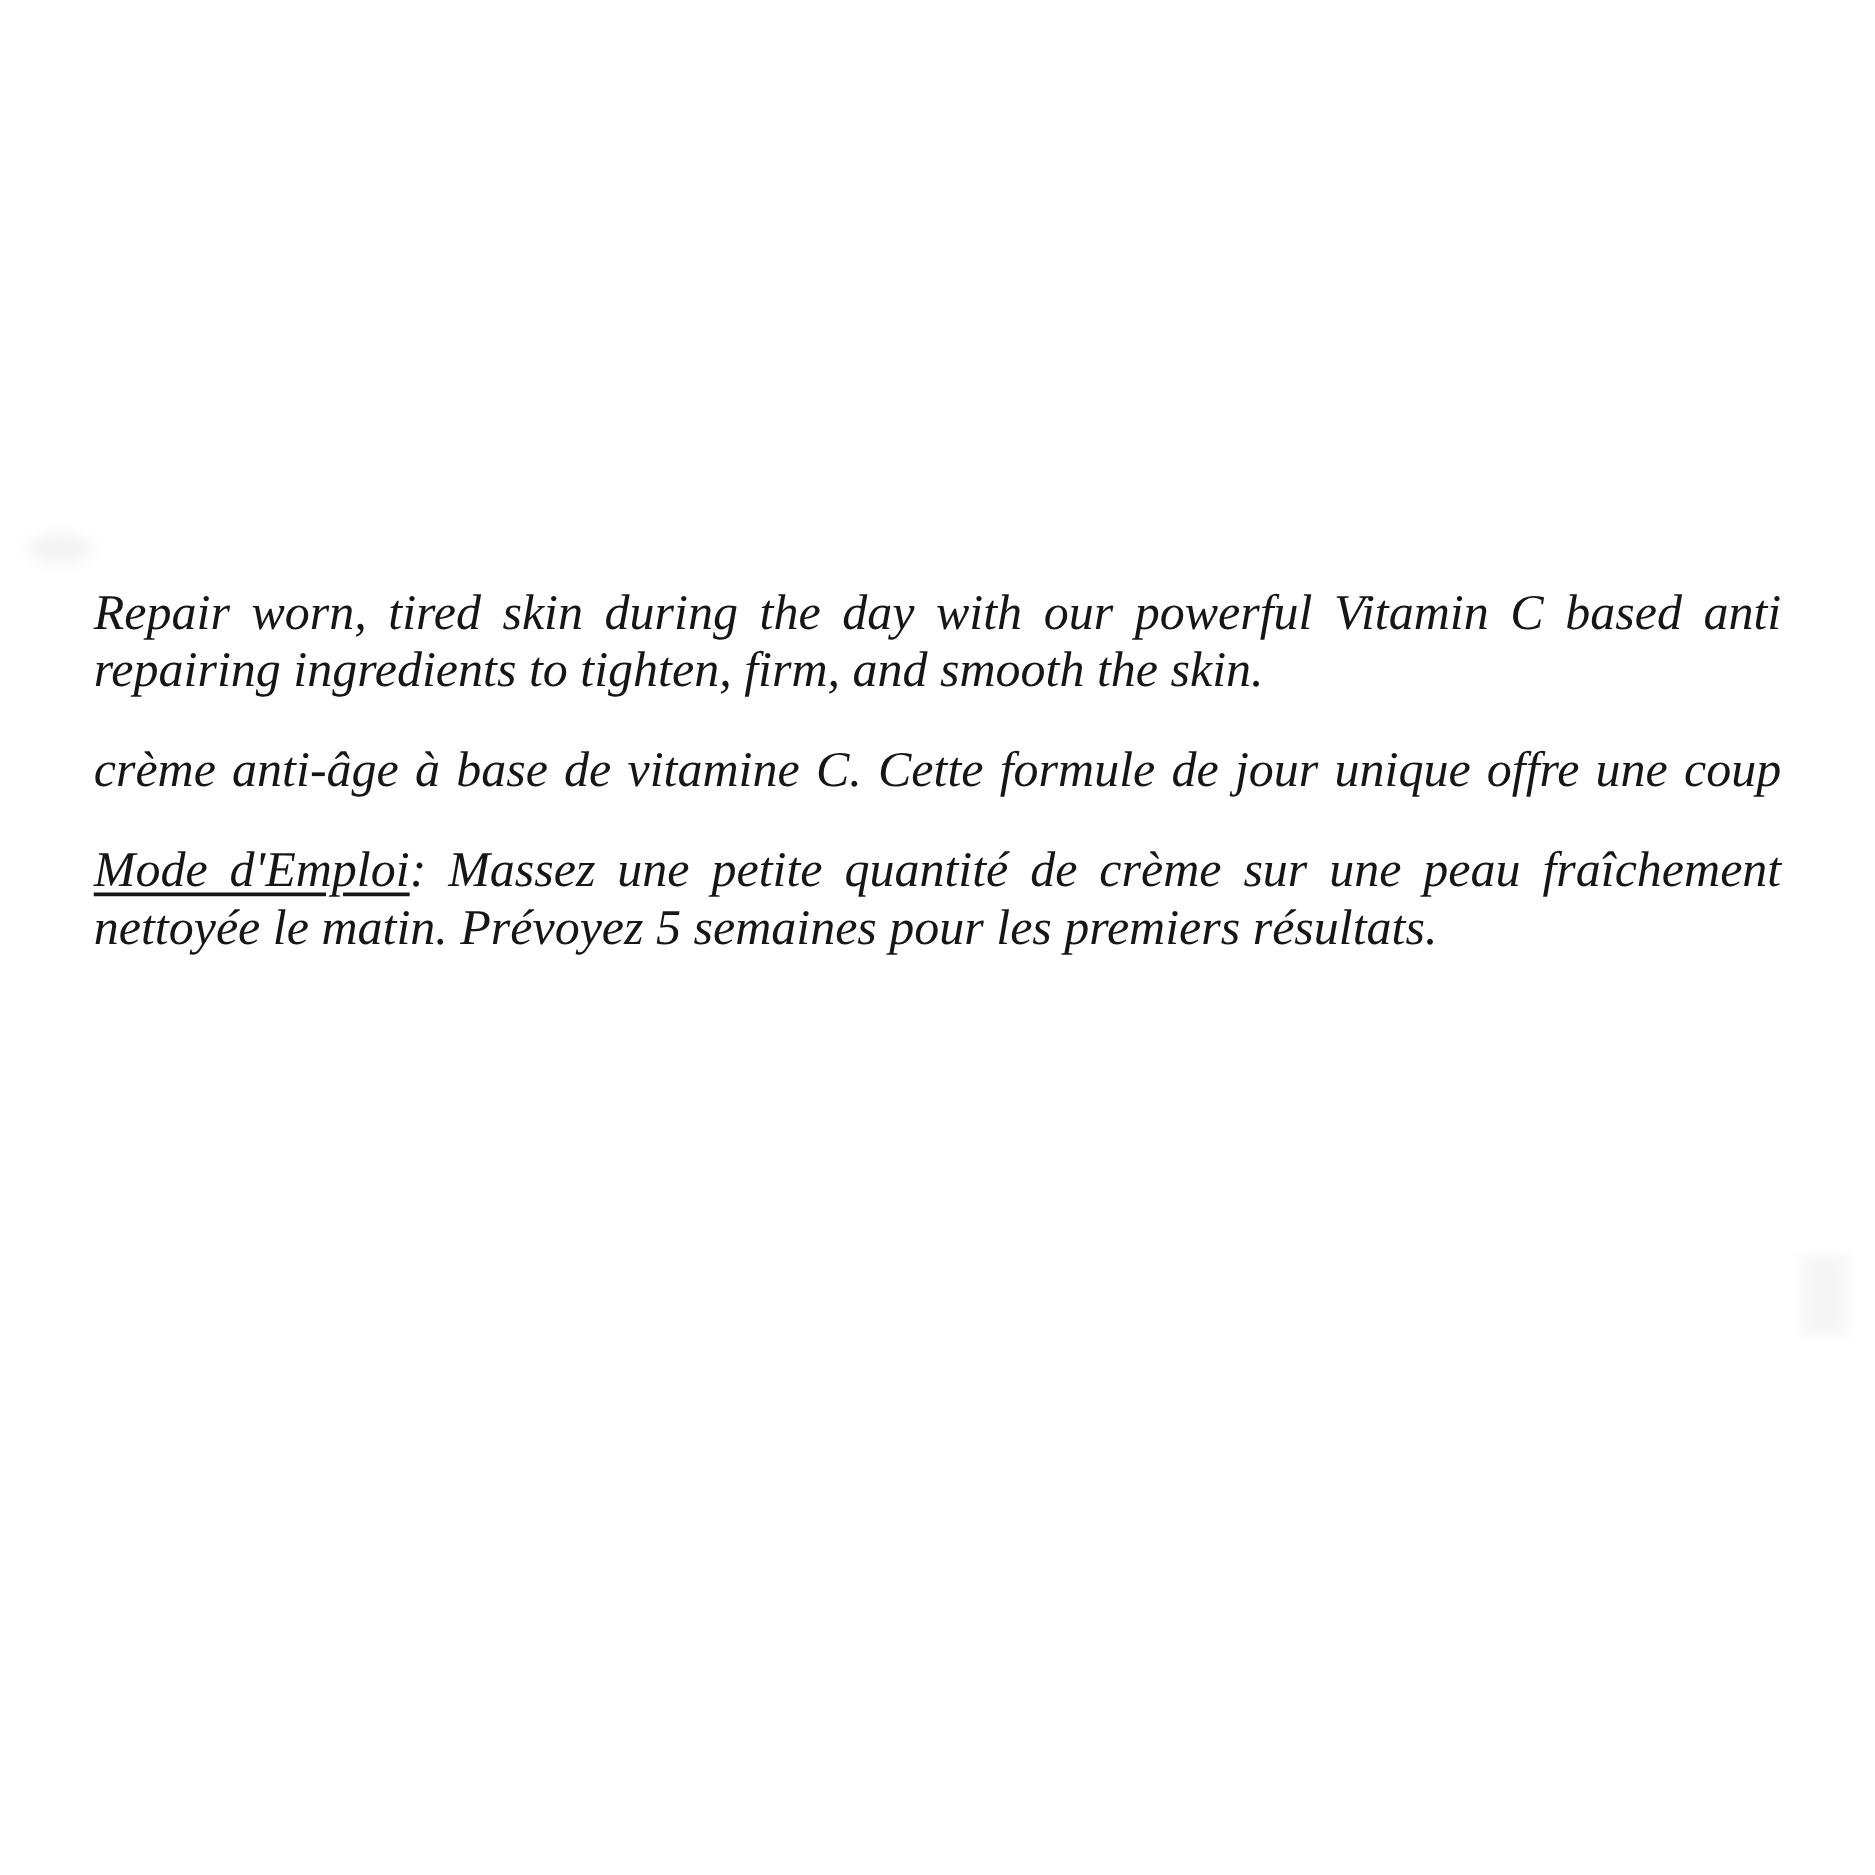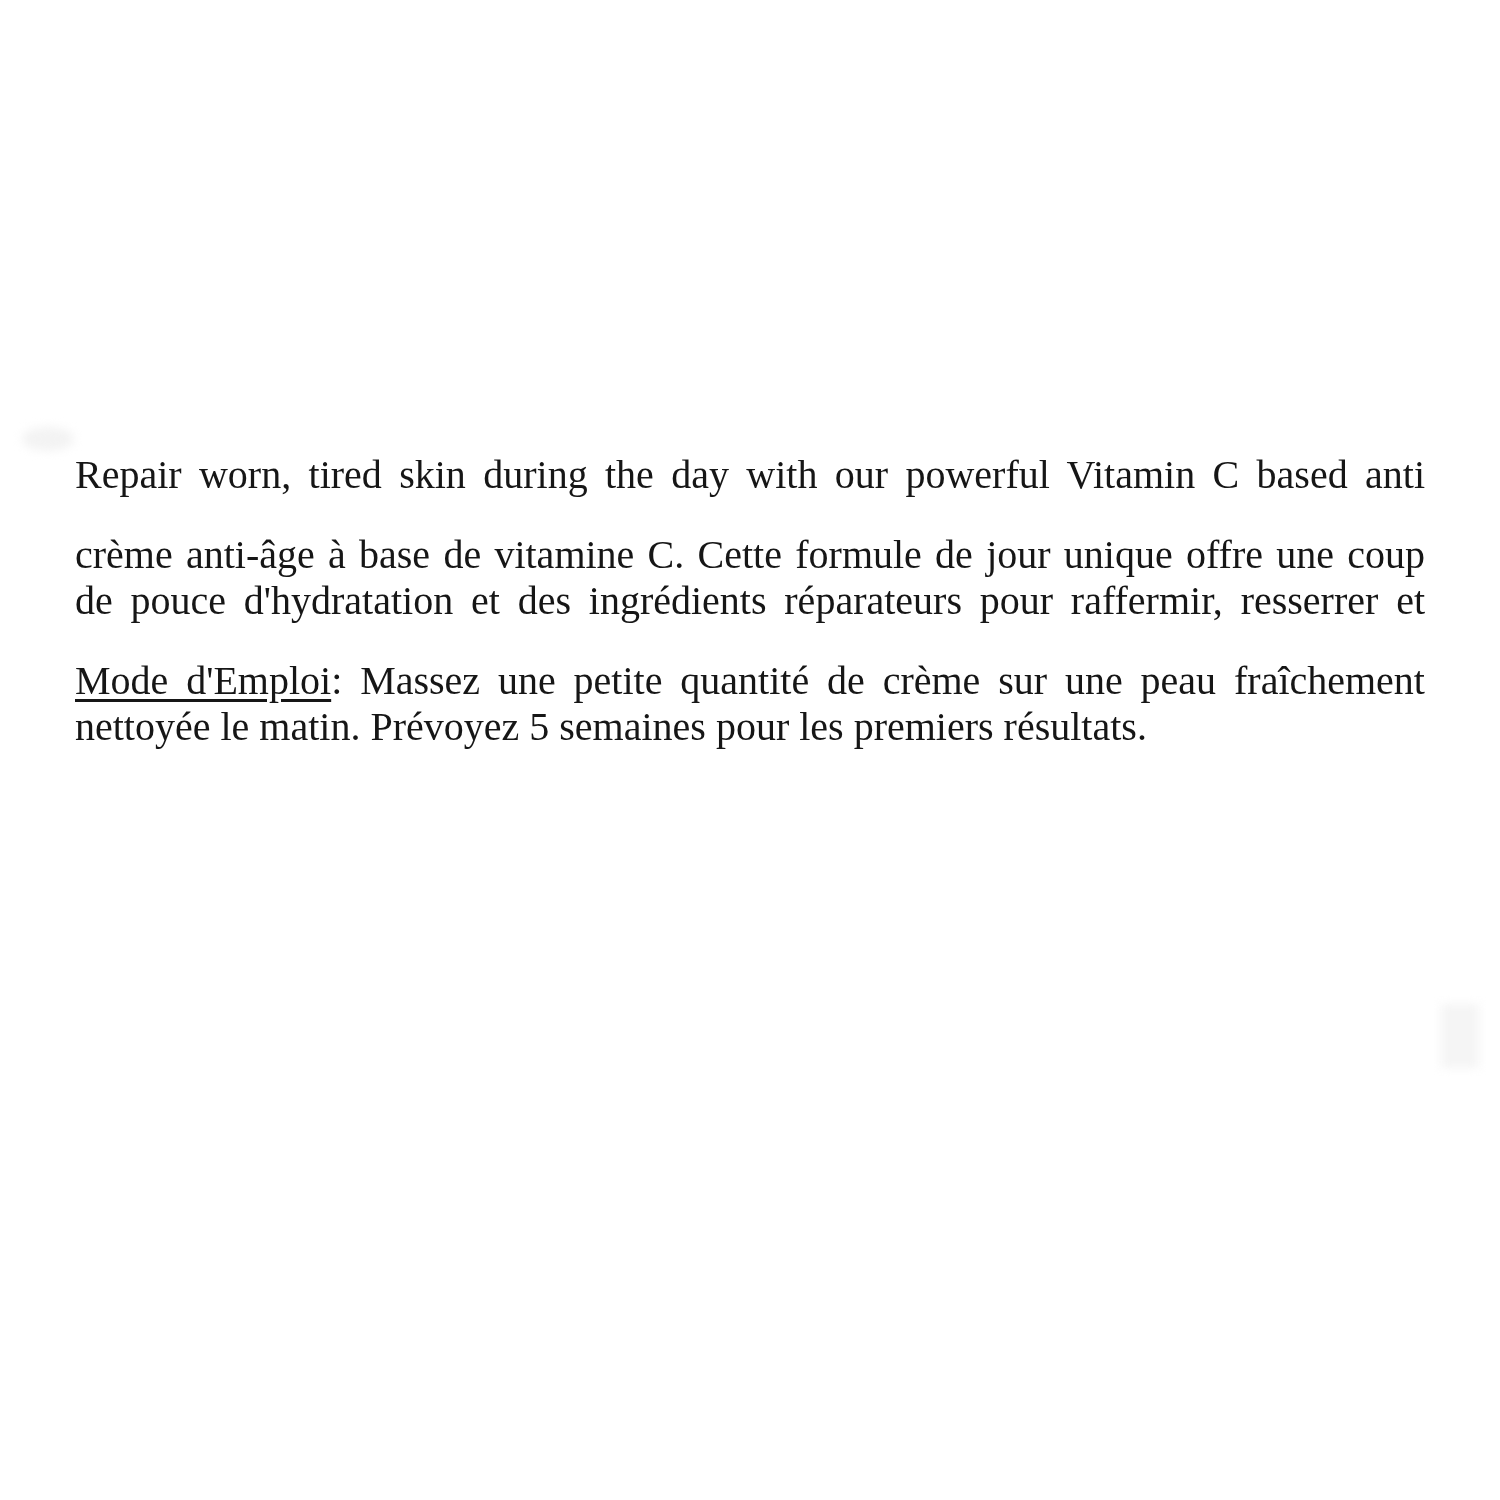--- a/index.html
+++ b/index.html
@@ -13,23 +13,24 @@
     height: 1500px;
     background: #ffffff;
     overflow: hidden;
     color: #161616;
     font-family: "Liberation Serif", "DejaVu Serif", serif;
   }
   .text-block {
     position: absolute;
     left: 75px;
     width: 1350px;
-    top: 452px;
+    top: 467px;
     font-size: 40px;
     line-height: 46px;
+    font-style: italic;
   }
   .para {
     margin: 0 0 34px 0;
   }
   .para:last-child {
     margin-bottom: 0;
     margin-top: 16px;
   }
   .line {
     text-align: left;
@@ -70,26 +71,26 @@
 
 <div class="sheet">
 
   <div class="artifact-left"></div>
   <div class="artifact-right"></div>
 
   <div class="text-block">
 
     <div class="para">
       <div class="line jl">Repair worn, tired skin during the day with our powerful Vitamin C based anti</div>
+      <div class="line">repairing ingredients to tighten, firm, and smooth the skin.</div>
     </div>
 
 
     <div class="para">
       <div class="line jl">crème anti-âge à base de vitamine C. Cette formule de jour unique offre une coup</div>
-      <div class="line jl">de pouce d'hydratation et des ingrédients réparateurs pour raffermir, resserrer et</div>
     </div>
 
     <div class="para">
       <div class="line jl"><span class="u">Mode d'Emploi</span><span>: Massez une petite quantité de crème sur une peau fraîchement</span></div>
       <div class="line">nettoyée le matin. Prévoyez 5 semaines pour les premiers résultats.</div>
     </div>
 
   </div>
 </div>
 

